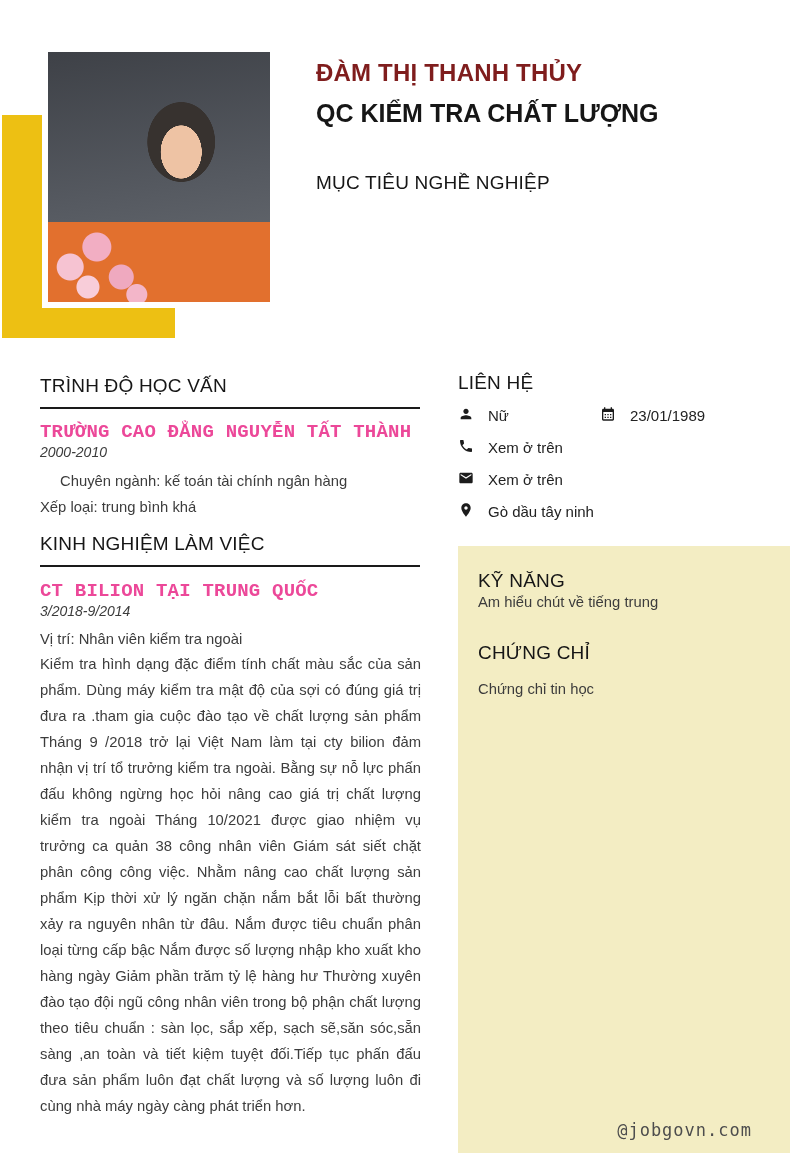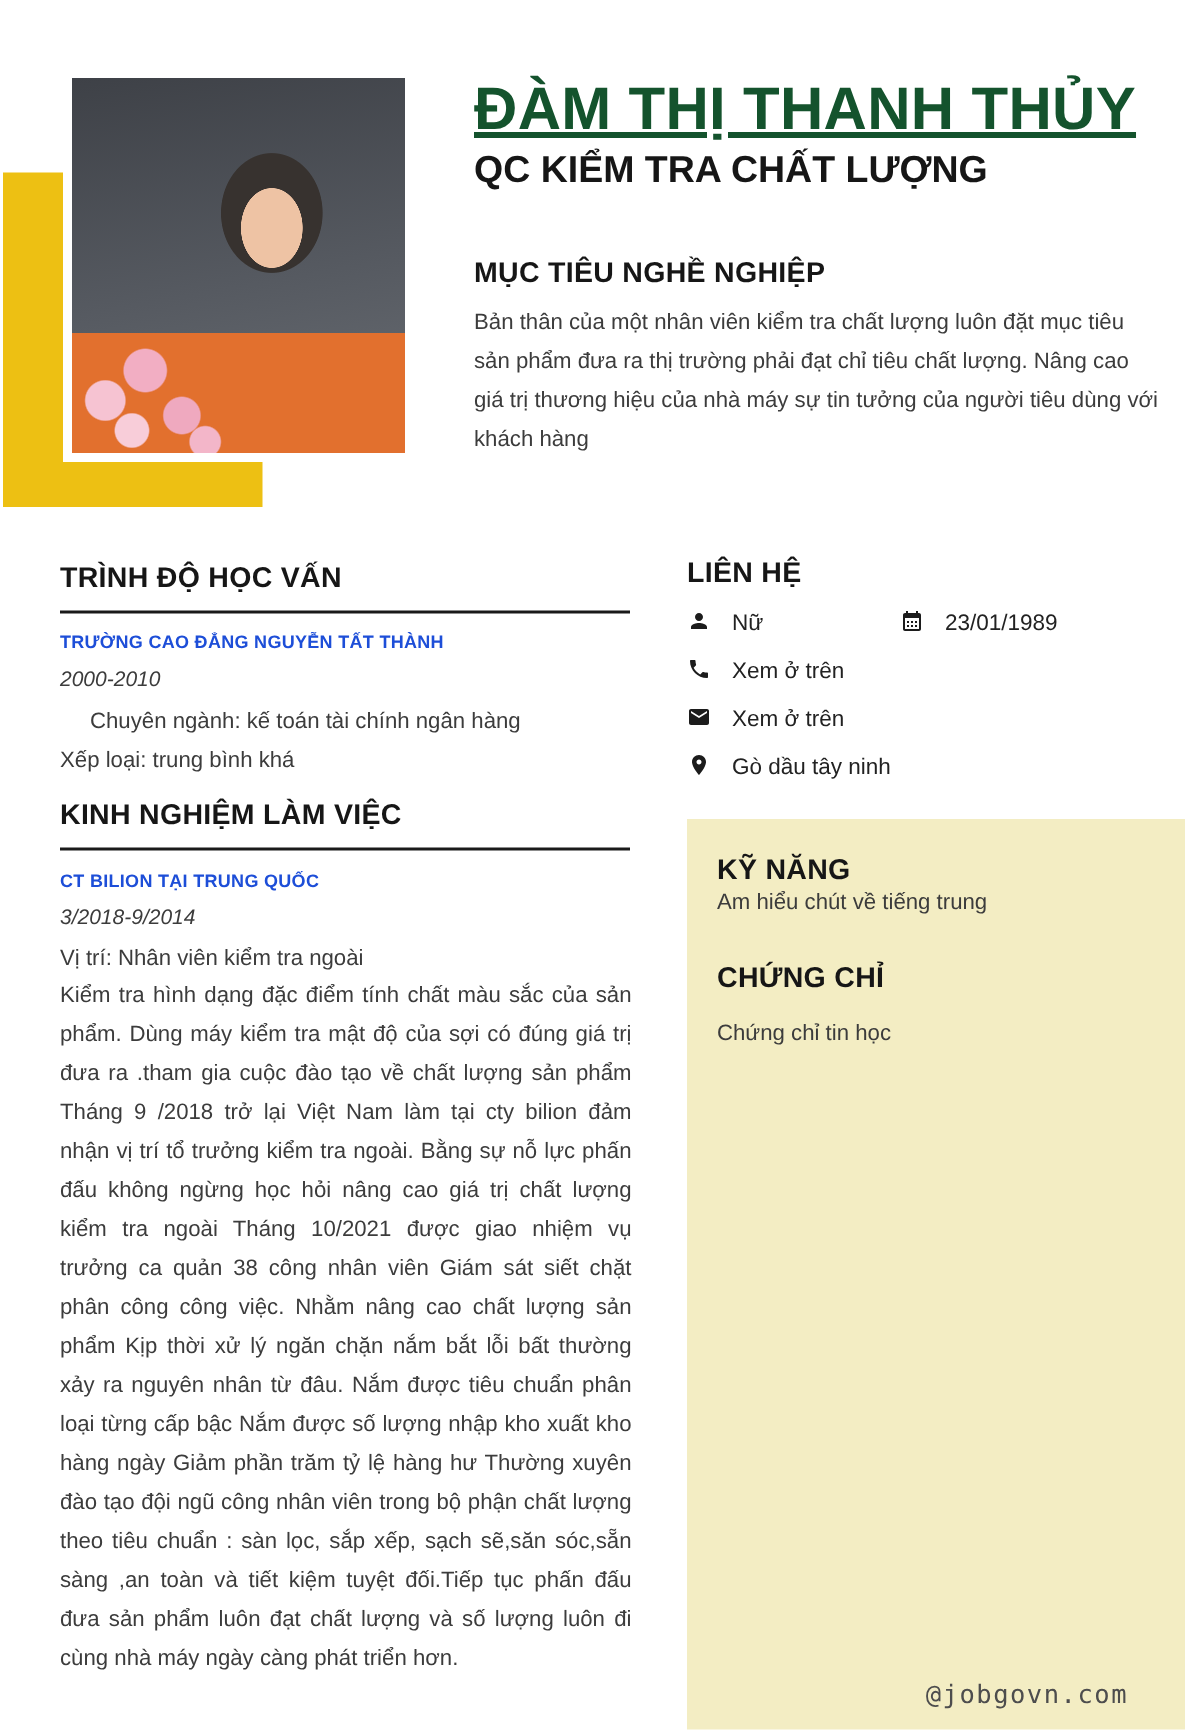--- a/index.html
+++ b/index.html
@@ -16,26 +16,26 @@
       radial-gradient(circle at 10% 86%, #f6c3d2 0 13px, rgba(0,0,0,0) 14px),
       radial-gradient(circle at 33% 90%, #efa9bf 0 12px, rgba(0,0,0,0) 13px),
       radial-gradient(circle at 18% 94%, #f8cdd9 0 11px, rgba(0,0,0,0) 12px),
       radial-gradient(circle at 40% 97%, #f3b6c9 0 10px, rgba(0,0,0,0) 11px),
       radial-gradient(ellipse 34px 44px at 60% 40%, #eec3a4 60%, rgba(0,0,0,0) 61%),
       radial-gradient(ellipse 56px 66px at 60% 36%, #37322f 60%, rgba(0,0,0,0) 61%),
       linear-gradient(to top, #e2702e 0 32%, rgba(0,0,0,0) 32%),
       linear-gradient(170deg, #3e4147 0%, #565a61 55%, #6a6e74 100%);
   }
   
-  .name{left:316px;top:52px;width:460px;font-size:40px;line-height:42px;
-        font-weight:700;color:#14532d;letter-spacing:.2px;text-decoration:underline;}
+  .name{left:316px;top:52px;width:460px;font-size:24px;line-height:42px;
+        font-weight:700;color:#7f1d1d;letter-spacing:.2px;}
   .role{left:316px;top:99px;width:460px;font-size:25px;font-weight:700;color:#161616;}
-  .h-section{font-size:19px;font-weight:700;color:#161616;letter-spacing:.2px;}
+  .h-section{font-size:19px;font-weight:400;color:#161616;letter-spacing:.2px;}
   .body-txt{font-size:14.8px;line-height:26px;color:#3c3c3c;}
-  .sub-bold{font-size:12px;font-weight:700;color:#1d4ed8;letter-spacing:.2px;}
+  .sub-bold{font-size:19px;font-weight:700;color:#ec4899;letter-spacing:.2px;font-family:Liberation Mono, monospace;}
   .italic{font-style:italic;font-size:14px;color:#3c3c3c;}
   .rule{height:2px;background:#1a1a1a;width:380px;left:40px;}
   
   .c-icon{width:16px;height:16px;display:inline-block;}
   .c-icon svg{display:block;width:16px;height:16px;fill:#1c1c1c;}
   .c-text{font-size:15px;color:#222;}
   
   .panel{left:458px;top:546px;width:332px;height:607px;background:#F3EDC3;}
   .panel .h-section{position:absolute;left:20px;}
   .panel .body-txt{position:absolute;left:20px;line-height:20px;}
@@ -50,21 +50,20 @@
 
   <div class="abs accent-col"></div>
   <div class="abs accent-bar"></div>
 
   <div class="abs photo"></div>
 
   <div class="abs name">ĐÀM THỊ THANH THỦY</div>
   <div class="abs role">QC KIỂM TRA CHẤT LƯỢNG</div>
 
   <div class="abs h-section" style="left:316px;top:172px;">MỤC TIÊU NGHỀ NGHIỆP</div>
-  <div class="abs body-txt" style="left:316px;top:202px;width:458px;">Bản thân của một nhân viên kiểm tra chất lượng luôn đặt mục tiêu sản phẩm đưa ra thị trường phải đạt chỉ tiêu chất lượng.  Nâng cao giá trị thương hiệu của nhà máy sự tin tưởng của người tiêu dùng với khách hàng</div>
 
   <div class="abs h-section" style="left:40px;top:375px;">TRÌNH ĐỘ HỌC VẤN</div>
   <div class="abs rule" style="top:407px;"></div>
   <div class="abs sub-bold" style="left:40px;top:421px;">TRƯỜNG CAO ĐẲNG NGUYỄN TẤT THÀNH</div>
   <div class="abs italic" style="left:40px;top:444px;">2000-2010</div>
   <div class="abs body-txt" style="left:40px;top:468px;margin-left:20px;">Chuyên ngành: kế toán tài chính ngân hàng</div>
   <div class="abs body-txt" style="left:40px;top:494px;">Xếp loại: trung bình khá</div>
 
   <div class="abs h-section" style="left:40px;top:533px;">KINH NGHIỆM LÀM VIỆC</div>
   <div class="abs rule" style="top:565px;"></div>

